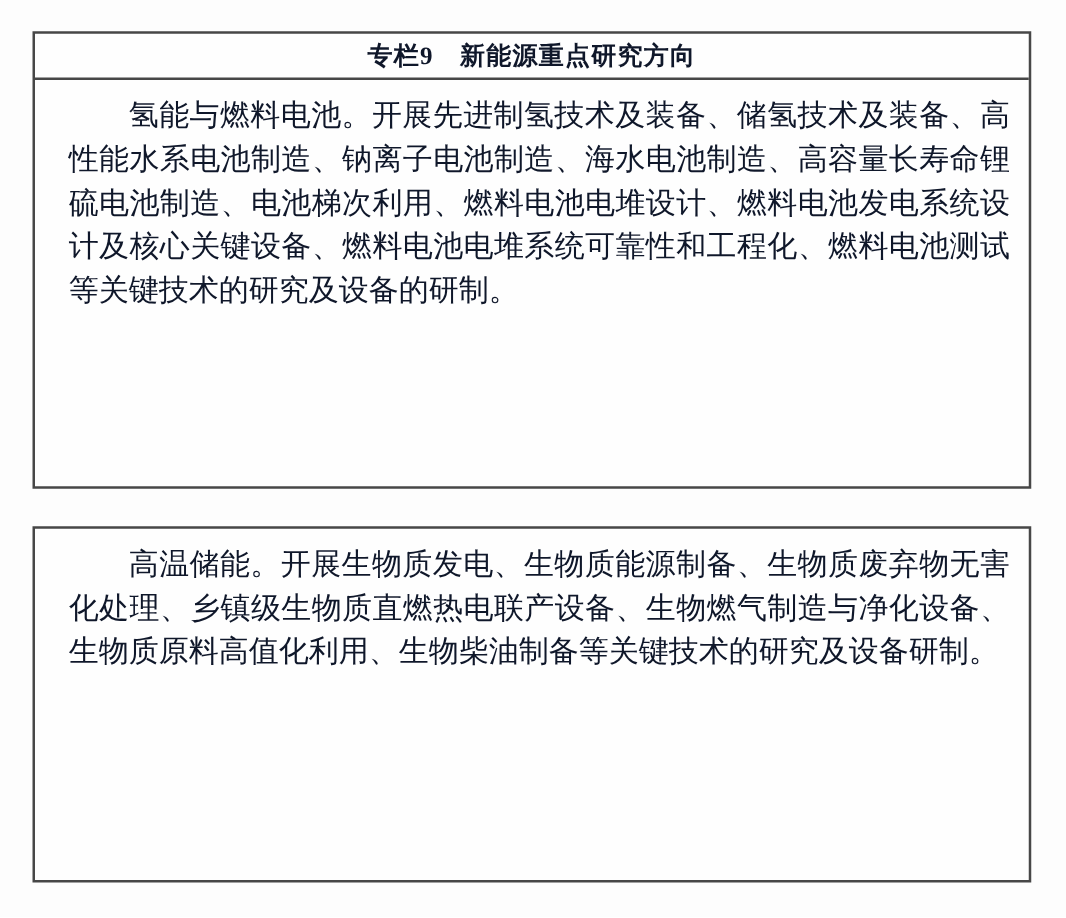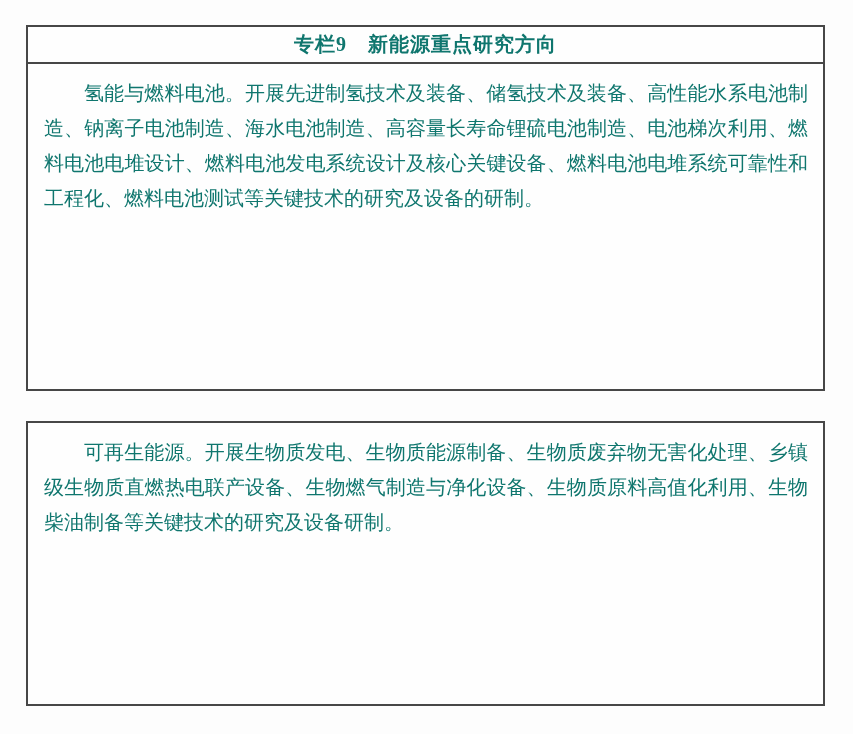--- a/index.html
+++ b/index.html
@@ -6,21 +6,21 @@
     margin: 0;
     padding: 0;
     background: #ffffff;
   }
   .page {
     position: relative;
     width: 853px;
     height: 734px;
     background: #fdfdfd;
     font-family: "Liberation Serif", "DejaVu Serif", serif;
-    color: #0f766e;
+    color: #0f172a;
     overflow: hidden;
   }
   .panel {
     position: absolute;
     left: 26px;
     width: 799px;
     box-sizing: border-box;
     border: 2px solid #474747;
     background: #fefefe;
   }
@@ -36,22 +36,22 @@
     height: 35px;
     border-bottom: 2px solid #474747;
     display: flex;
     align-items: center;
     justify-content: center;
     font-size: 20px;
     font-weight: bold;
     letter-spacing: 1px;
   }
   .box-content {
-    padding: 12px 15px 0 16px;
-    font-size: 20px;
+    padding: 12px 15px 0 27px;
+    font-size: 24px;
     line-height: 35px;
     text-align: justify;
   }
   .box-content p {
     margin: 0;
     text-indent: 2em;
   }
 </style>
 </head>
 <body>
@@ -60,17 +60,17 @@
 
   <div class="panel panel-title-box">
     <div class="title-row">专栏9　新能源重点研究方向</div>
     <div class="box-content">
       <p>氢能与燃料电池。开展先进制氢技术及装备、储氢技术及装备、高性能水系电池制造、钠离子电池制造、海水电池制造、高容量长寿命锂硫电池制造、电池梯次利用、燃料电池电堆设计、燃料电池发电系统设计及核心关键设备、燃料电池电堆系统可靠性和工程化、燃料电池测试等关键技术的研究及设备的研制。</p>
     </div>
   </div>
 
   <div class="panel panel-plain">
     <div class="box-content">
-      <p>可再生能源。开展生物质发电、生物质能源制备、生物质废弃物无害化处理、乡镇级生物质直燃热电联产设备、生物燃气制造与净化设备、生物质原料高值化利用、生物柴油制备等关键技术的研究及设备研制。</p>
+      <p>高温储能。开展生物质发电、生物质能源制备、生物质废弃物无害化处理、乡镇级生物质直燃热电联产设备、生物燃气制造与净化设备、生物质原料高值化利用、生物柴油制备等关键技术的研究及设备研制。</p>
     </div>
   </div>
 
 </div>
 
 </body></html>

